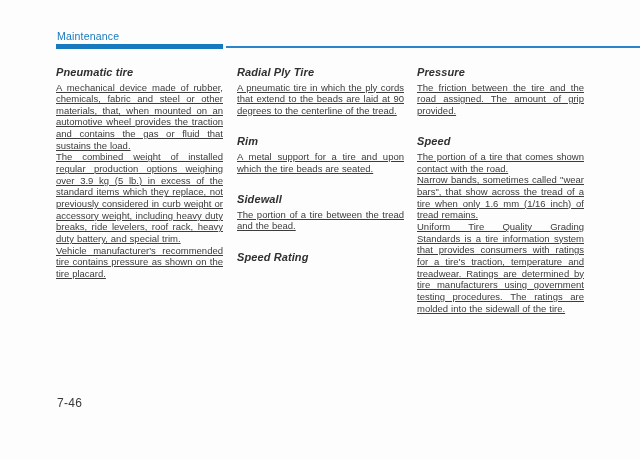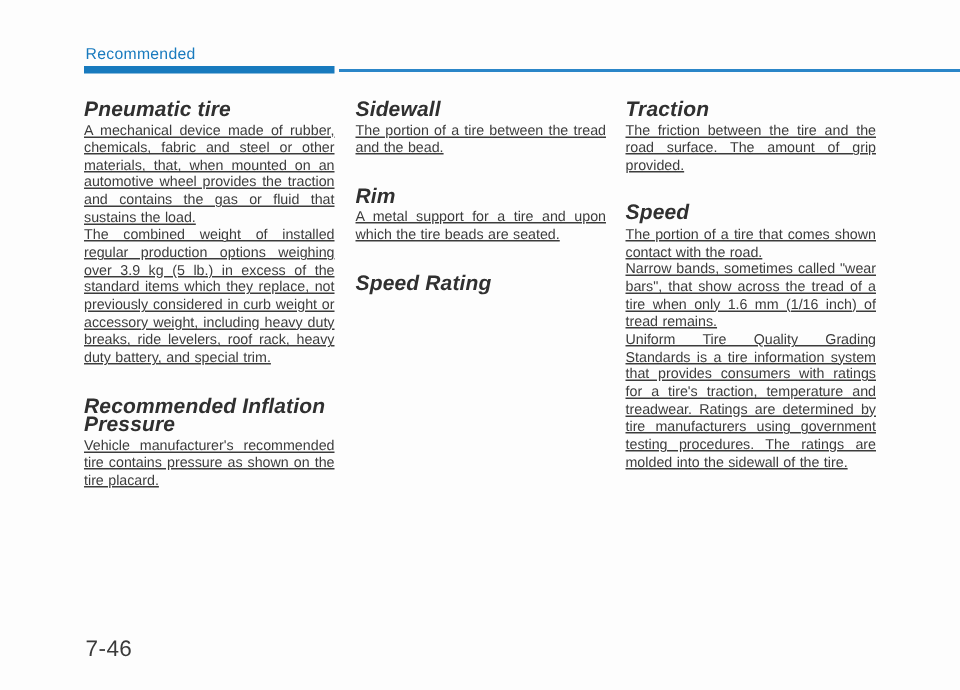--- a/index.html
+++ b/index.html
@@ -43,21 +43,21 @@
   .col {
     position: absolute;
     top: 66px;
     width: 167px;
   }
   .col-1 { left: 56px; }
   .col-2 { left: 237px; }
   .col-3 { left: 417px; }
 
   .entry h3 {
-    font-size: 14px;
+    font-size: 11px;
     font-weight: bold;
     font-style: italic;
     color: #303030;
     margin: 19px 0 3px 0;
     line-height: 12.5px;
     letter-spacing: 0.1px;
   }
   .entry:first-child h3 { margin-top: 0; }
   .entry p {
     font-size: 9.5px;
@@ -67,69 +67,72 @@
     text-justify: inter-word;
     margin: 0;
     word-spacing: 0.3px;
     text-decoration: underline;
   }
 
   
   .page-number {
     position: absolute;
     left: 57px;
-    top: 424px;
-    font-size: 15px;
+    top: 396px;
+    font-size: 12px;
     color: #3a3a3a;
     letter-spacing: 0.3px;
   }
 </style>
 </head>
 <body>
 
 <header>
-  <span class="chapter-title">Recommended</span>
+  <span class="chapter-title">Maintenance</span>
   <div class="rule-thick"></div>
   <div class="rule-thin"></div>
 </header>
 
 <main>
 
   <div class="col col-1">
     <section class="entry">
       <h3>Pneumatic tire</h3>
       <p>A mechanical device made of rubber, chemicals, fabric and steel or other materials, that, when mounted on an automotive wheel provides the traction and contains the gas or fluid that sustains the load.</p>
     </section>
     <section class="entry">
       <p>The combined weight of installed regular production options weighing over 3.9 kg (5 lb.) in excess of the standard items which they replace, not previously considered in curb weight or accessory weight, including heavy duty breaks, ride levelers, roof rack, heavy duty battery, and special trim.</p>
     </section>
     <section class="entry">
-      <h3>Recommended Inflation Pressure</h3>
       <p>Vehicle manufacturer's recommended tire contains pressure as shown on the tire placard.</p>
     </section>
   </div>
 
   <div class="col col-2">
     <section class="entry">
-      <h3>Sidewall</h3>
-      <p>The portion of a tire between the tread and the bead.</p>
+      <h3>Radial Ply Tire</h3>
+      <p>A pneumatic tire in which the ply cords that extend to the beads are laid at 90 degrees to the centerline of the tread.</p>
     </section>
     <section class="entry">
       <h3>Rim</h3>
       <p>A metal support for a tire and upon which the tire beads are seated.</p>
+    </section>
+    <section class="entry">
+      <h3>Sidewall</h3>
+      <p>The portion of a tire between the tread and the bead.</p>
     </section>
     <section class="entry">
       <h3>Speed Rating</h3>
     </section>
   </div>
 
   <div class="col col-3">
     <section class="entry">
-      <h3>Traction</h3>
-      <p>The friction between the tire and the road surface. The amount of grip provided.</p>
+      <h3>Pressure</h3>
+      <p>The friction between the tire and the road assigned. The amount of grip provided.</p>
     </section>
     <section class="entry">
       <h3>Speed</h3>
       <p>The portion of a tire that comes shown contact with the road.</p>
     </section>
     <section class="entry">
       <p>Narrow bands, sometimes called "wear bars", that show across the tread of a tire when only 1.6 mm (1/16 inch) of tread remains.</p>
     </section>
     <section class="entry">
       <p>Uniform Tire Quality Grading Standards is a tire information system that provides consumers with ratings for a tire's traction, temperature and treadwear. Ratings are determined by tire manufacturers using government testing procedures. The ratings are molded into the sidewall of the tire.</p>

